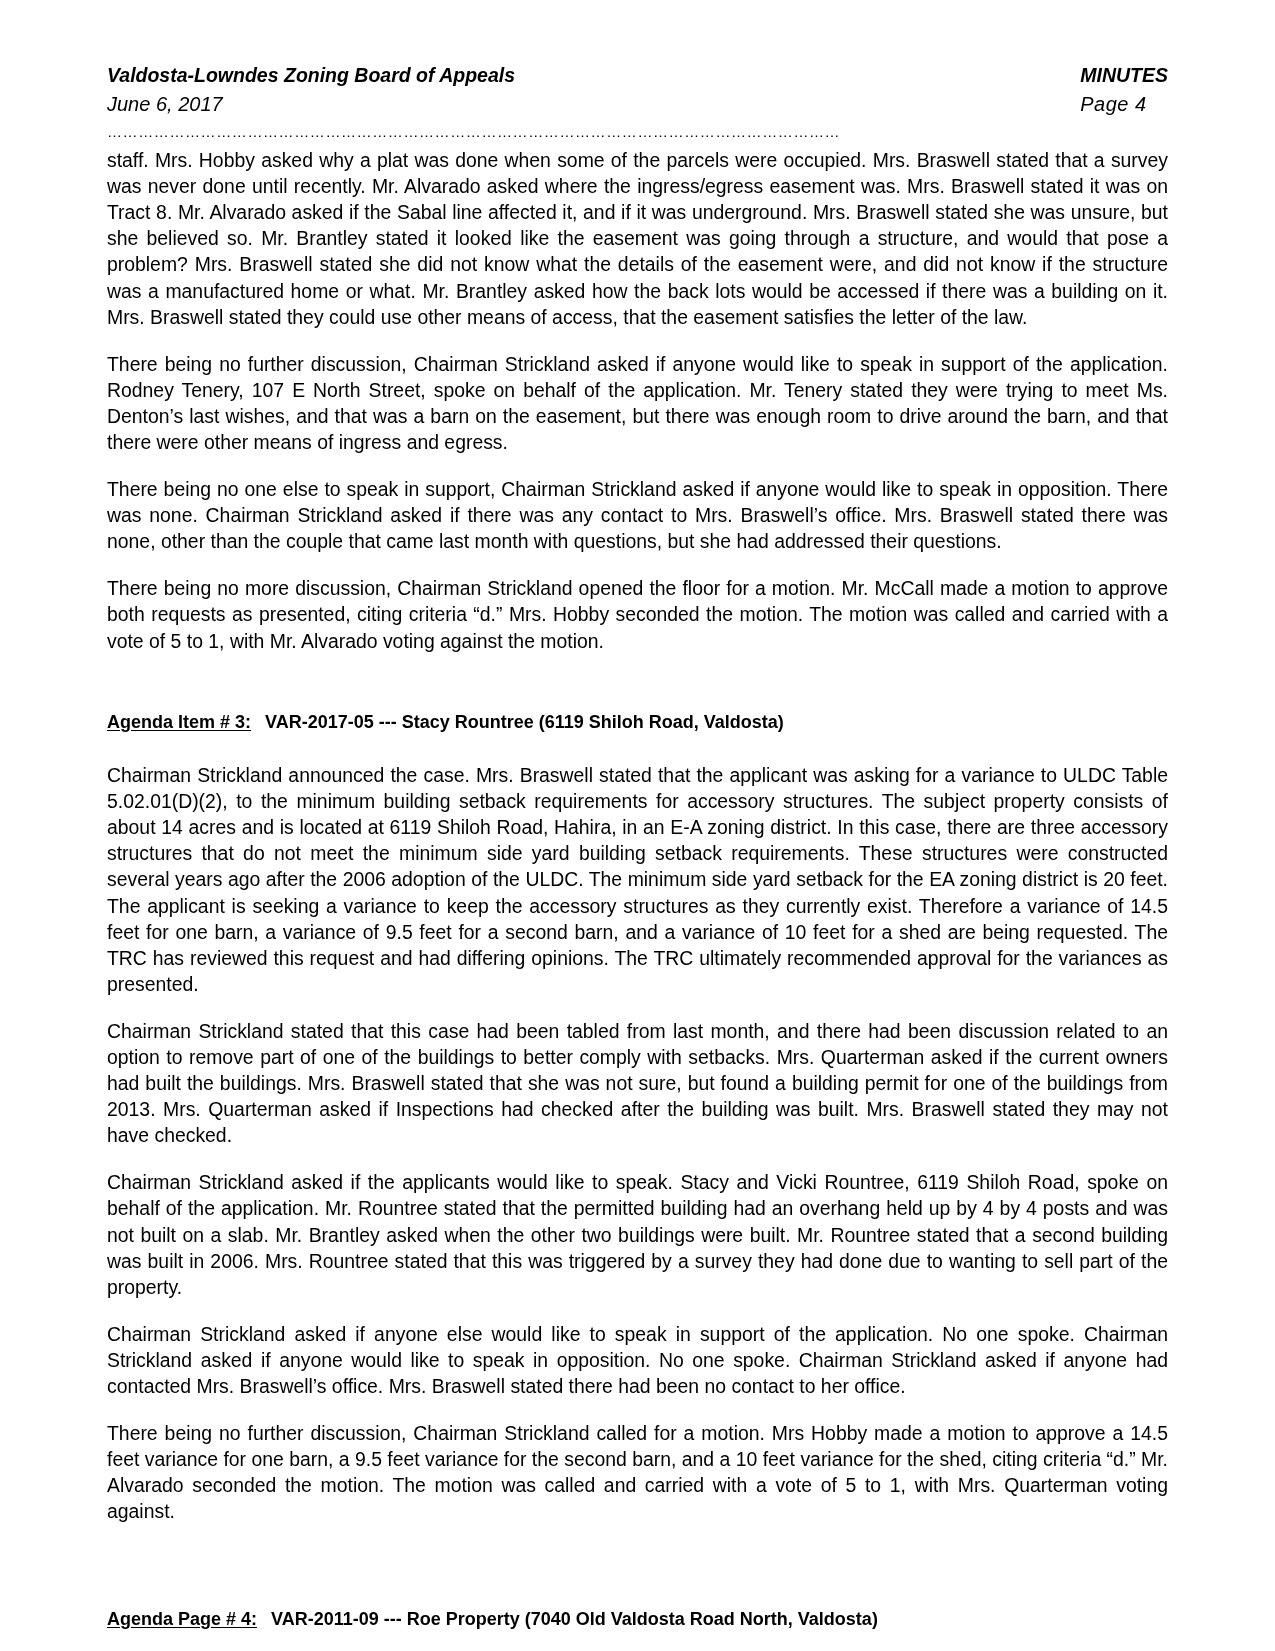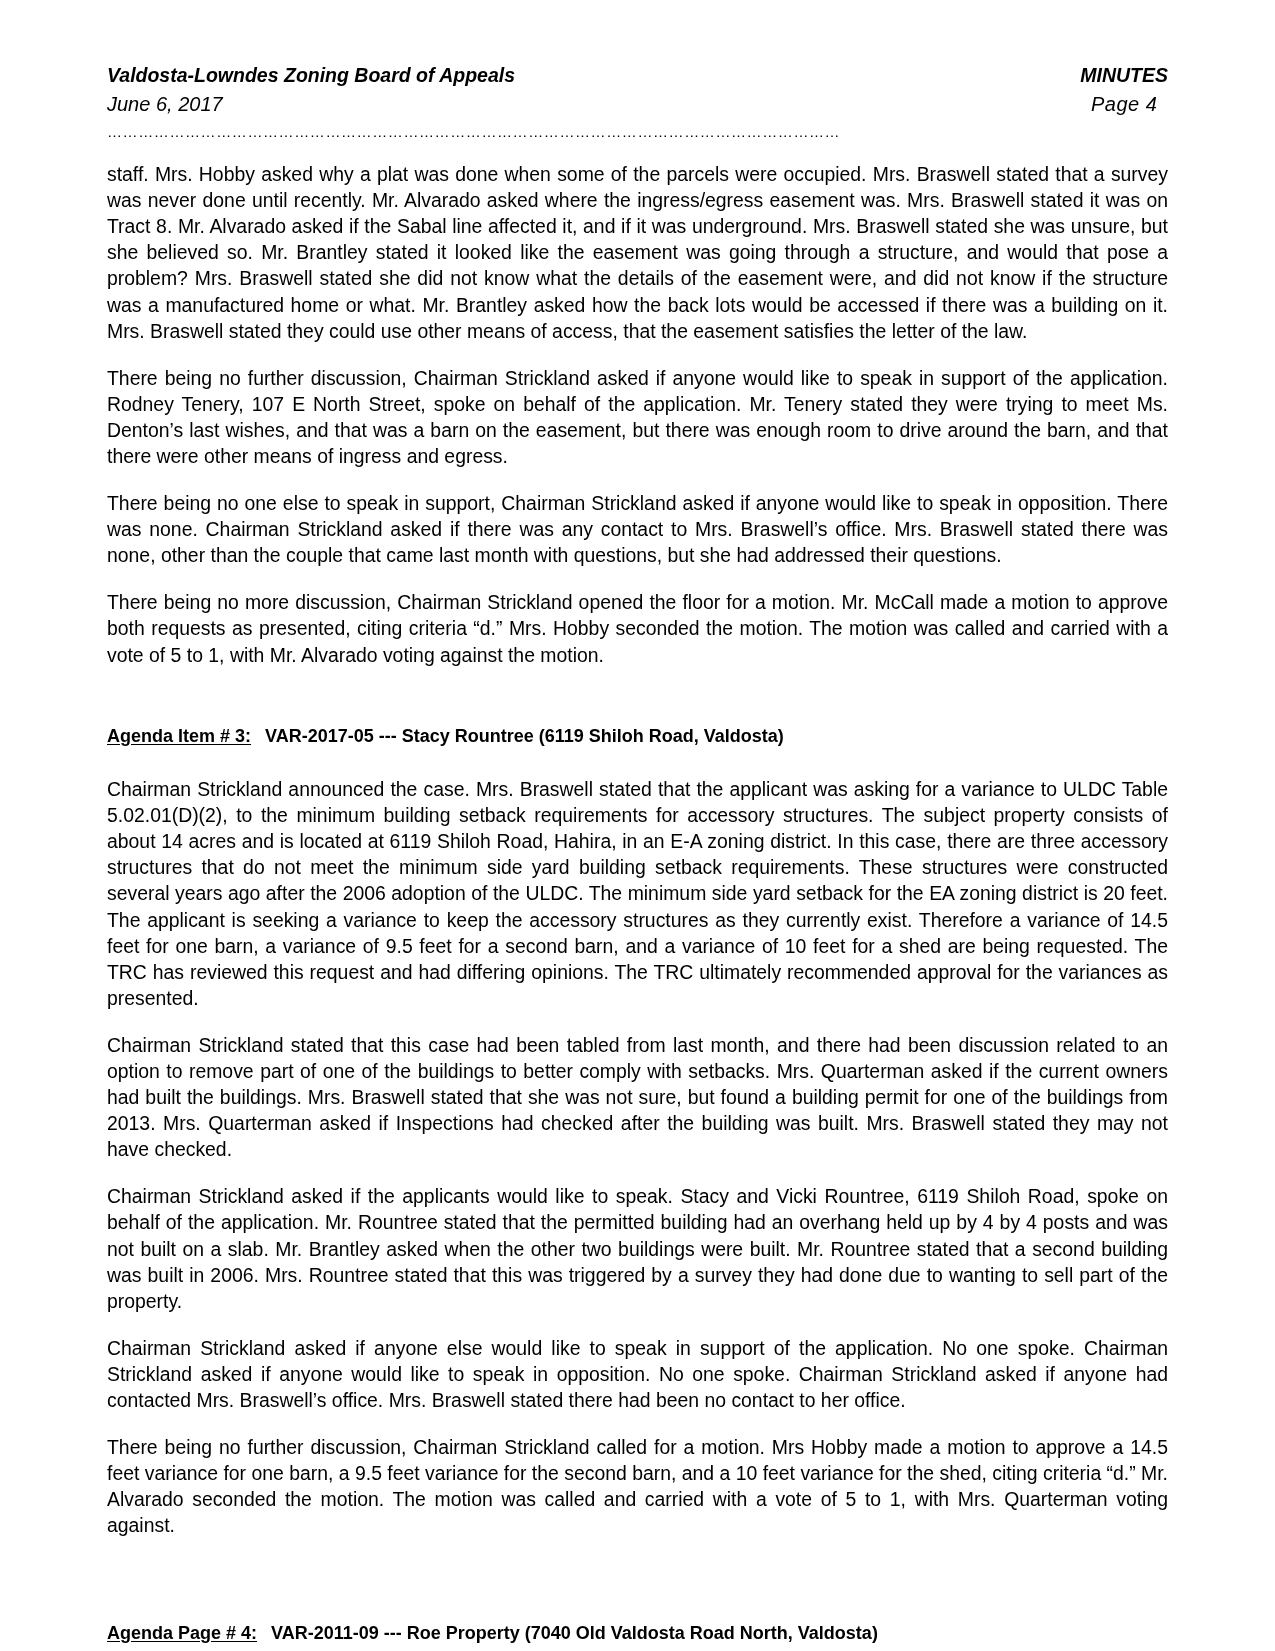--- a/index.html
+++ b/index.html
@@ -26,42 +26,42 @@
     display: flex;
     justify-content: space-between;
     align-items: flex-start;
     font-style: italic;
     font-weight: bold;
     font-size: 19.5px;
     line-height: 1.42;
   }
   .doc-header .hdr-left,
   .doc-header .hdr-right { white-space: nowrap; }
-  .doc-header .hdr-right { text-align: center; }
+  .doc-header .hdr-right { text-align: left; }
   .hdr-line-2 {
     font-weight: normal;
     font-style: italic;
     font-size: 20px;
   }
   .hdr-right .hdr-line-1 { font-weight: bold; }
   .page-label { letter-spacing: 0.5px; }
 
   .dotted-rule {
     margin-top: 9px;
     font-size: 15px;
     line-height: 10px;
     letter-spacing: 0.6px;
     color: #000;
     height: 14px;
     overflow: hidden;
     white-space: nowrap;
   }
 
   
-  .body-block { margin-top: 20px; }
+  .body-block { margin-top: 6px; }
 
   p.para {
     margin: 0 0 21px 0;
     font-size: 19.4px;
     line-height: 1.345;
     text-align: justify;
     text-justify: inter-word;
     hyphens: none;
   }
 

